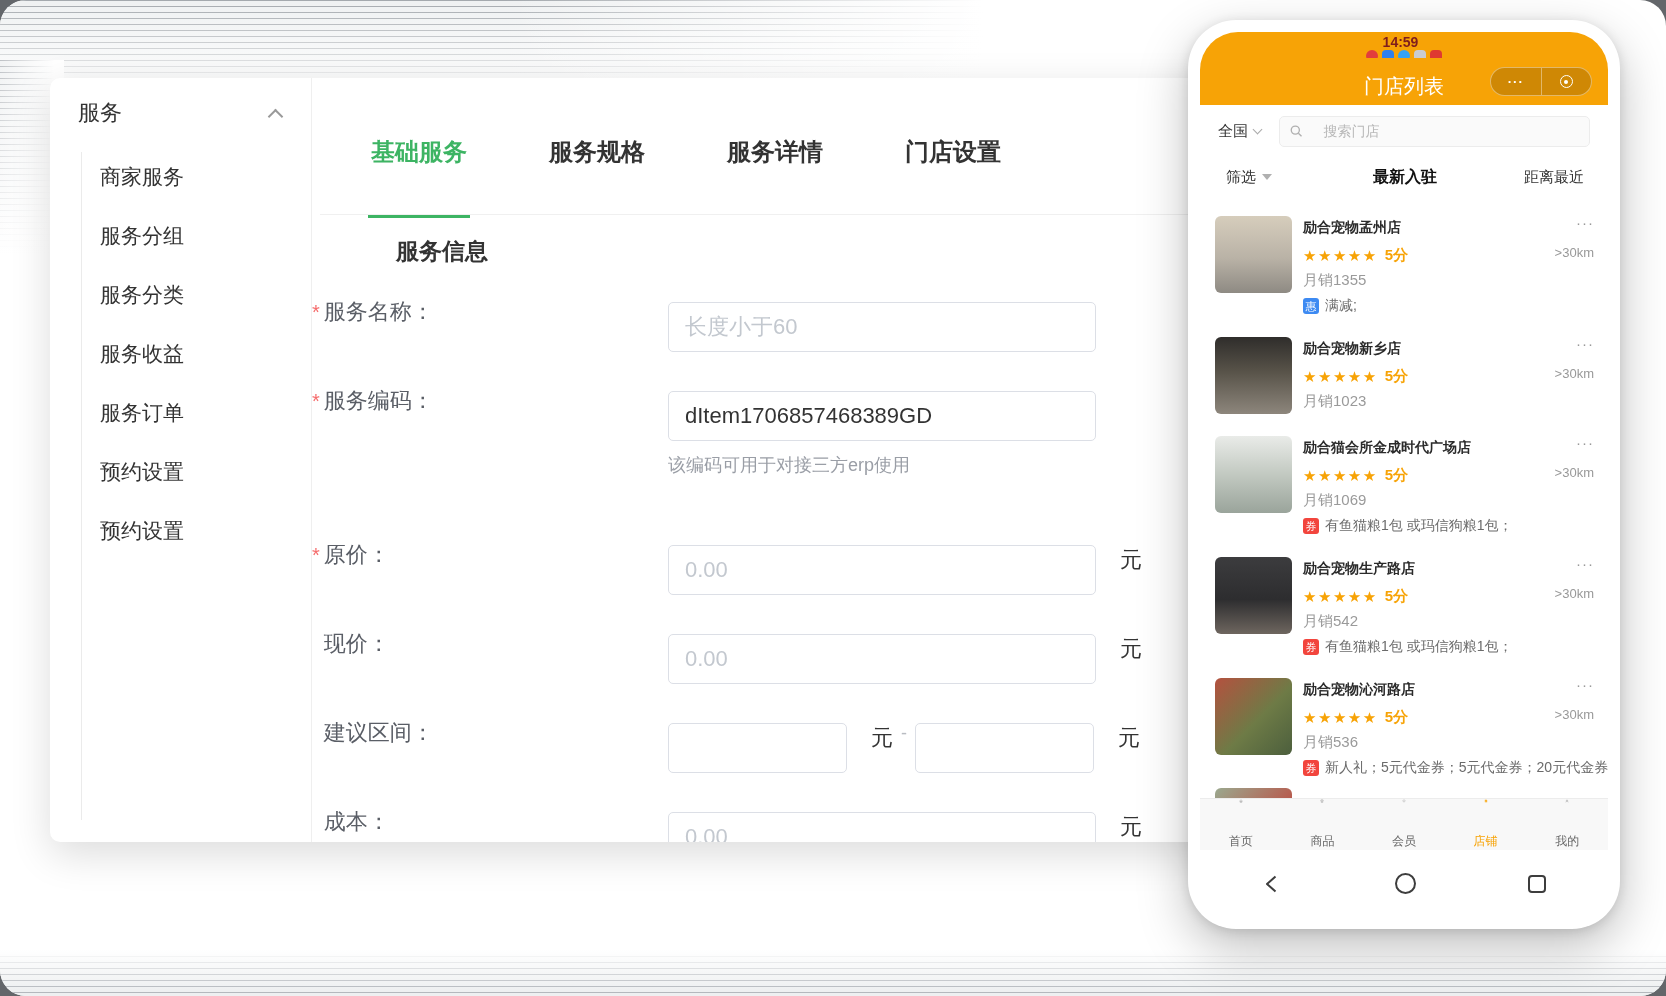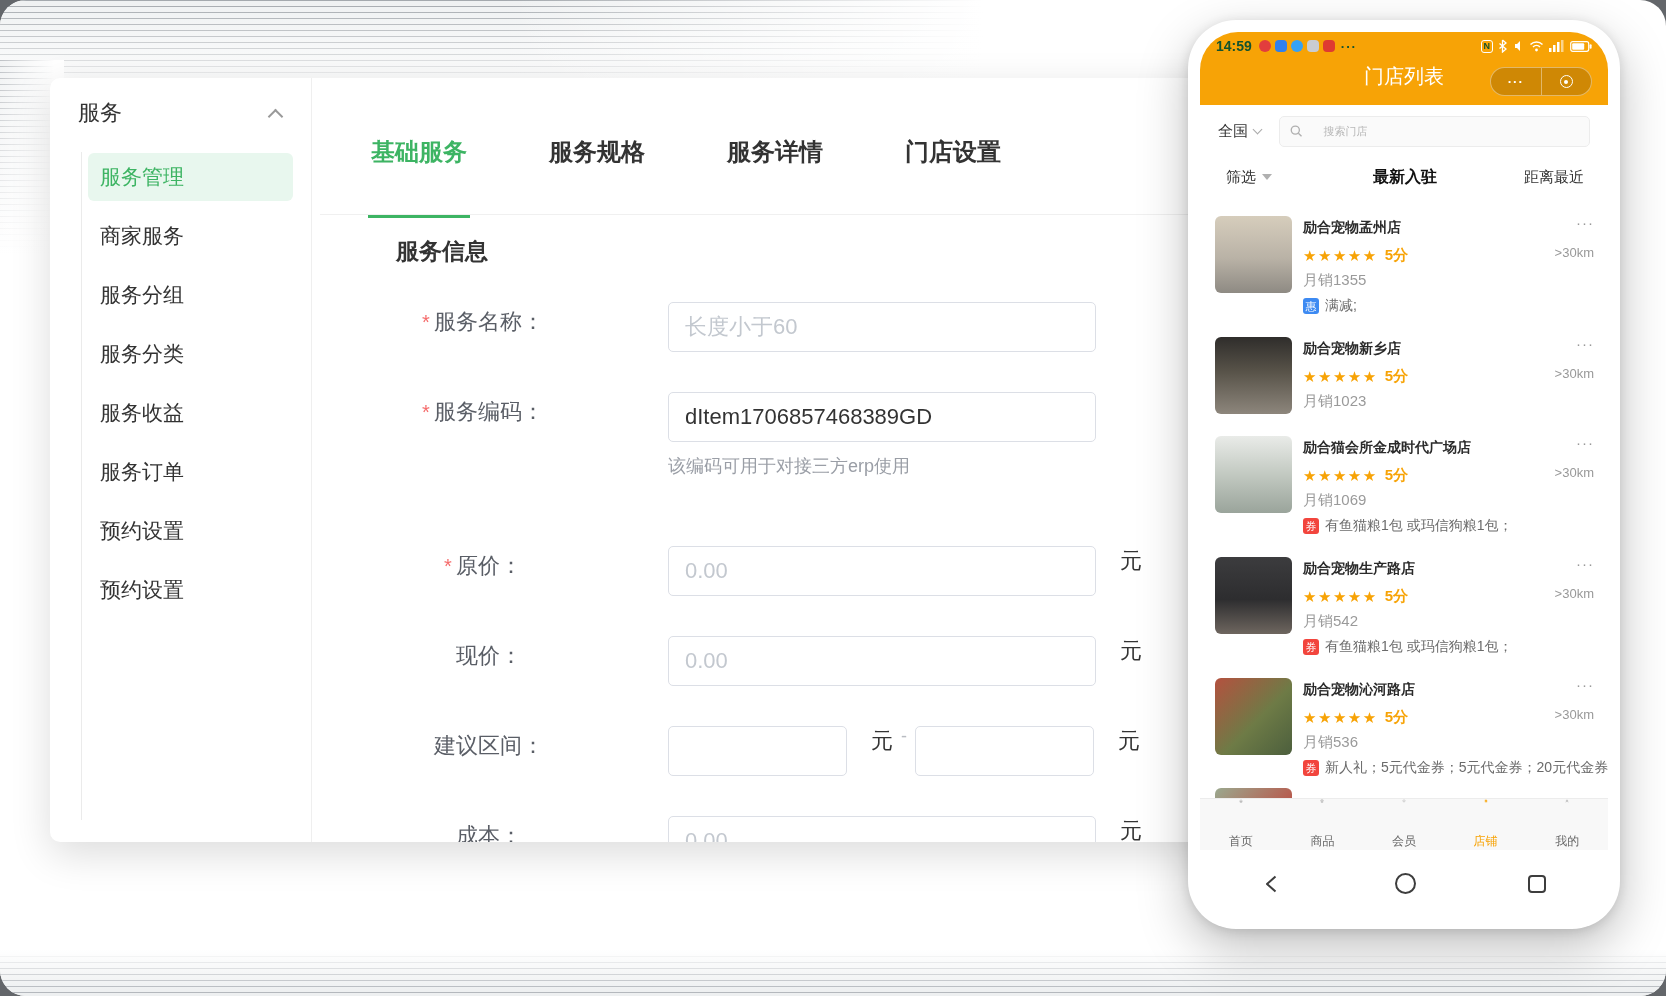--- a/index.html
+++ b/index.html
@@ -44,73 +44,73 @@
   .tabs { position:absolute; left:56px; top:58px; display:flex; }
   .tab { font-size:24px; font-weight:600; color:#333; margin-right:76px; padding:0 3px 47px 3px;
     cursor:pointer; white-space:nowrap; }
   .tab.active { color:var(--c-green); border-bottom:3px solid var(--c-green); }
   .tabs-divider { position:absolute; left:8px; right:0; top:136px; height:1px; background:#f0f0f0; }
   .section-title { position:absolute; left:84px; top:158px; font-size:23px; font-weight:600; color:#333; }
 
   .form { position:absolute; left:0; right:0; top:213px; }
   .f-row { display:flex; margin-bottom:28px; }
   .f-row.has-hint { margin-bottom:57px; }
-  .f-label { width:342px; text-align:center; font-size:22px; color:#5a5e66; line-height:62px; white-space:nowrap; }
+  .f-label { width:342px; text-align:left; font-size:22px; color:#5a5e66; line-height:42px; white-space:nowrap; }
   .req { color:var(--c-required-red); margin-right:4px; font-size:20px; }
   .f-ctrl { margin-left:14px; position:relative; }
   .f-line { display:flex; align-items:flex-start;margin-top:11px; }
   .f-input { width:428px; height:50px; border:1px solid #dcdfe6; border-radius:5px;
     font-size:22px; color:#333; padding:0 16px; outline:none; background:#fff;
     font-family:"Liberation Sans", sans-serif; }
   .f-input::placeholder { color:#c3c8cf; }
   .f-input.small { width:179px; }
   .f-suffix, .f-mid { font-size:22px; color:#333; margin-left:24px; white-space:nowrap; }
   .f-dash { color:#b9bcc2; margin:0 8px 0 8px; font-size:18px; }
   .inp2 { margin-left:0; }
   .f-hint { margin-top:12px; font-size:18px; color:#9a9ea6; }
 
   
   .phone { position:absolute; left:1188px; top:20px; width:432px; height:909px;
     background:#fff; border-radius:48px;
     box-shadow:0 18px 50px rgba(0,0,0,.26), 0 2px 12px rgba(0,0,0,.12); }
   .screen { position:absolute; inset:12px; border-radius:38px; overflow:hidden; background:#fff; }
 
   .status { height:26px; background:var(--c-orange); display:flex; align-items:center;
-    padding:2px 16px 0 16px; color:#14532d; }
+    padding:2px 16px 0 16px; color:#7f1d1d;flex-direction:column; }
   .st-time { font-size:14px; font-weight:700; margin-right:7px; }
   .st-apps { display:flex; gap:4px; align-items:center; }
   .st-app { width:12px; height:12px; border-radius:4px; display:inline-block; }
   .st-app.a1 { background:#e23d3d; border-radius:50%; }
   .st-app.a2 { background:#2f80ed; }
   .st-app.a3 { background:#35a2f5; border-radius:50%; }
   .st-app.a4 { background:#c9ccd2; }
   .st-app.a5 { background:#df3a31; }
   .st-more { font-size:13px; font-weight:700; margin-left:6px; letter-spacing:1px; }
   .st-right { margin-left:auto; display:flex; align-items:center; gap:5px; }
   .si-nfc { font-size:9px; font-weight:700; border:1.4px solid #fff; border-radius:3px; padding:0 2px; line-height:11px; }
   .st-right svg { display:block; }
 
   .navbar { height:47px; background:var(--c-orange); position:relative; }
-  .nav-title { position:absolute; left:0; right:0; top:5px; text-align:center;
+  .nav-title { position:absolute; left:0; right:0; top:15px; text-align:center;
     color:#fff; font-size:20px; font-weight:500; }
   .capsule { position:absolute; right:16px; top:9px; width:102px; height:29px; border-radius:15px;
     background:rgba(0,0,0,.16); border:1px solid rgba(255,255,255,.4); display:flex; cursor:pointer; }
   .cap-half { flex:1; display:flex; align-items:center; justify-content:center; color:#fff; }
   .cap-half:first-child { border-right:1px solid rgba(255,255,255,.4); font-size:13px; font-weight:700; letter-spacing:1px; line-height:10px; }
   .cap-ring { width:13px; height:13px; border:1.6px solid #fff; border-radius:50%; position:relative; }
   .cap-ring::after { content:""; position:absolute; left:50%; top:50%; width:4px; height:4px;
     margin:-2px 0 0 -2px; background:#fff; border-radius:50%; }
 
   .search-row { height:52px; display:flex; align-items:center; padding:4px 18px; background:#fff; }
   .region { font-size:15px; color:#333; display:flex; align-items:center; cursor:pointer; }
   .chev-dn { width:7px; height:7px; border-right:1.5px solid #aaa; border-bottom:1.5px solid #aaa;
     transform:rotate(45deg); margin:-3px 0 0 6px; }
   .search-box { flex:1; margin-left:18px; height:31px; background:#fafafa; border:1px solid #ececec;
     border-radius:5px; display:flex; align-items:center; padding:0 10px; }
-  .search-box input { border:none; outline:none; background:transparent; font-size:11px; color:#333;
+  .search-box input { border:none; outline:none; background:transparent; font-size:14px; color:#333;
     width:100%; margin-left:21px; font-family:"Liberation Sans", sans-serif; }
   .search-box input::placeholder { color:#b8b8b8; }
 
   .sort-row { height:40px; display:flex; align-items:center; padding:0 24px 0 26px; }
   .sort-filter { font-size:15px; color:#333; display:flex; align-items:center; cursor:pointer; }
   .tri-dn { width:0; height:0; border-left:5px solid transparent; border-right:5px solid transparent;
     border-top:6px solid #b0b0b0; margin-left:6px; }
   .sort-newest { font-size:16px; font-weight:700; color:#111; margin:0 auto; padding-left:14px; cursor:pointer; }
   .sort-dist { font-size:15px; color:#333; cursor:pointer; }
 
@@ -161,21 +161,20 @@
   <div class="stripes stripes-bottom"></div>
 
   <section class="admin">
     <aside class="sidebar">
       <div class="sb-head">
         <span class="sb-title">服务</span>
         <span class="chev-up"></span>
       </div>
       <div class="sb-line"></div>
       <nav class="sb-menu">
-          <div class="sb-item active"><span class="sb-label">服务管理</span></div>
           <div class="sb-item"><span class="sb-label">商家服务</span></div>
           <div class="sb-item"><span class="sb-label">服务分组</span></div>
           <div class="sb-item"><span class="sb-label">服务分类</span></div>
           <div class="sb-item"><span class="sb-label">服务收益</span></div>
           <div class="sb-item"><span class="sb-label">服务订单</span></div>
           <div class="sb-item"><span class="sb-label">预约设置</span></div>
           <div class="sb-item"><span class="sb-label">预约设置</span></div>
         </nav>
     </aside>
 

